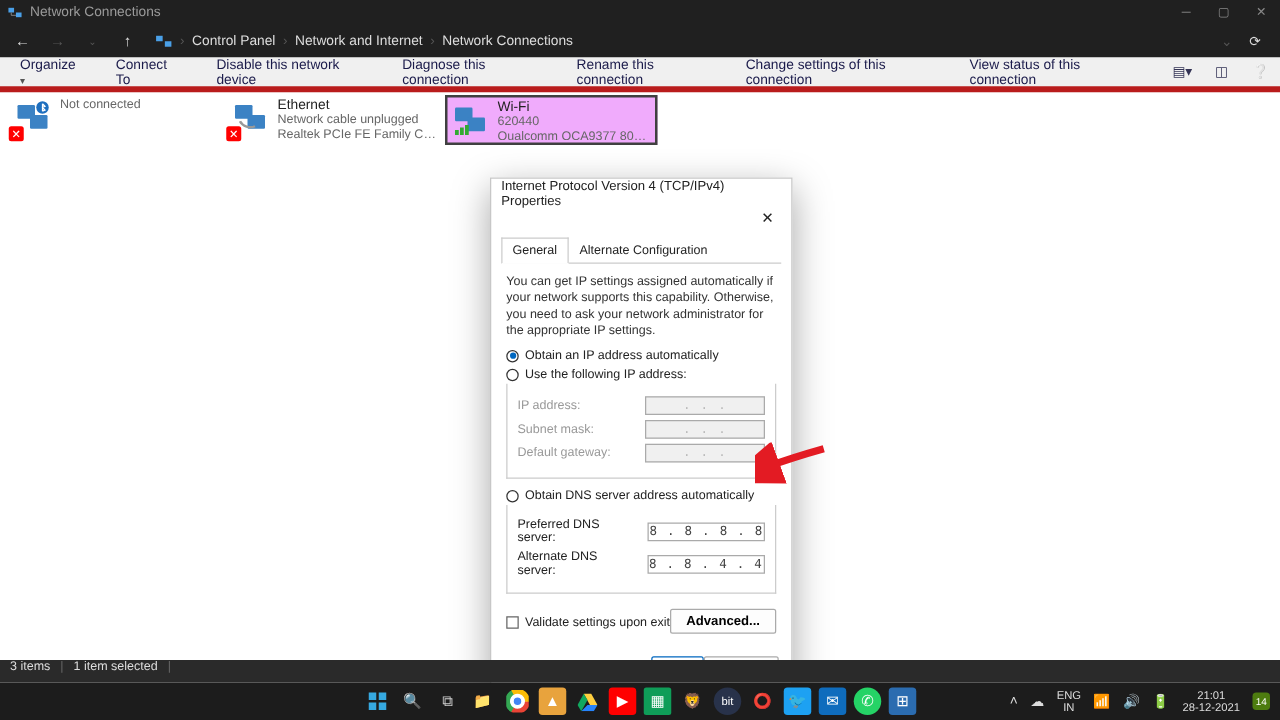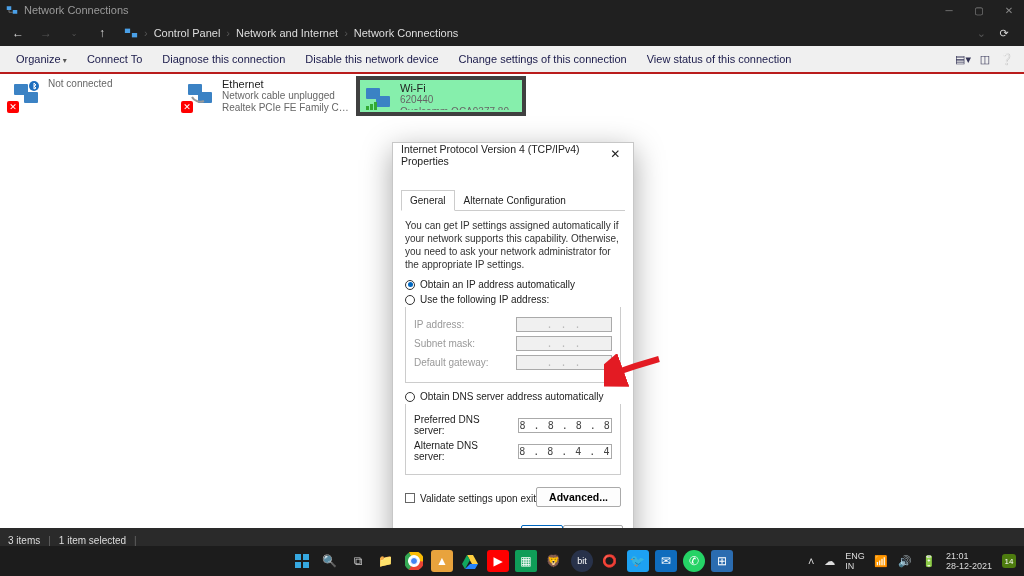--- a/index.html
+++ b/index.html
@@ -13,40 +13,40 @@
 
   
   .navbar { height: 26px; background: #202020; display: flex; align-items: center; padding: 0 6px; color: #bbb; gap:4px; }
   .nav-btn { width: 24px; height: 22px; display:flex; align-items:center; justify-content:center; color:#ddd; font-size:12px; cursor:pointer; }
   .nav-btn.disabled { color:#555; }
   .address { flex:1; display:flex; align-items:center; gap:6px; padding-left:6px; color:#ddd; font-size:11px;}
   .address .chev { color:#555; }
   .refresh { width:28px; text-align:center; color:#ddd; }
 
   
-  .cmdbar { height: 28px; background:#f0f0f0; border-bottom:2px solid #b91c1c; display:flex; align-items:center; gap:0; padding:0 6px; color:#1a1a4a; font-size:11px;justify-content:flex-end;}
+  .cmdbar { height: 28px; background:#f0f0f0; border-bottom:5px solid #b91c1c; display:flex; align-items:center; gap:12px; padding:0 6px; color:#1a1a4a; font-size:11px;justify-content:flex-end;}
   .cmdbar .cmd { padding:4px 10px; cursor:pointer; }
   .cmdbar .cmd.drop::after { content:" ▾"; font-size:8px; color:#555;}
   .cmdbar .spacer { flex:1; }
   .cmdbar .iconbtn { width:22px; text-align:center; color:#335; cursor:pointer; }
 
   
   .content { height: calc(100% - 20px - 26px - 28px - 18px - 30px); background:#fff; padding:2px 8px; display:flex; gap:4px; align-items:flex-start;}
   .conn { width: 170px; height: 40px; display:flex; gap:6px; padding:2px; }
-  .conn.selected { background:#86efac; border:4px solid #404040; }
+  .conn.selected { background:#f0abfc; border:2px solid #404040; }
   .conn-icon { width:32px; height:32px; position:relative; flex:none; }
   .conn-icon svg { width:32px; height:32px; }
   .redx { position:absolute; left:-3px; bottom:-3px; width:12px; height:12px; background:red; color:#fff; font-size:9px; border-radius:2px; display:flex; align-items:center; justify-content:center; line-height:1;}
   .conn-text { line-height:12px; color:#333; overflow:hidden;}
   .conn-text .l1 { font-size:11px; color:#222;}
   .conn-text .l2,.conn-text .l3 { font-size:10px; color:#666; white-space:nowrap; overflow:hidden; text-overflow:ellipsis;}
 
   
   .dlg { position:absolute; left:392px; top:142px; width:242px; background:#fff; border:1px solid #c7c7c7; box-shadow:0 8px 28px rgba(0,0,0,.35); font-size:10px; color:#222;}
-  .dlg-title { height:22px; display:flex; padding:0 8px; font-size:10.5px;}
+  .dlg-title { height:22px; display:flex; align-items:center; padding:0 8px; font-size:10.5px;flex-direction:column;}
   .dlg-close { margin-left:auto; width:22px; height:22px; display:flex; align-items:center; justify-content:center; cursor:pointer; font-size:12px;}
   .tabs { display:flex; border-bottom:1px solid #ccc; margin:0 8px; }
   .tab { padding:4px 8px; font-size:10px; border:1px solid transparent; cursor:pointer; position:relative; top:1px;margin-top:24px;}
   .tab.active { border:1px solid #ccc; border-bottom:1px solid #fff; background:#fff;}
   .pane { padding:8px 12px 10px 12px; }
   .desc { color:#333; font-size:10px; line-height:13px; margin-bottom:8px;}
   .radio-row { display:flex; align-items:center; gap:5px; font-size:10px; margin:4px 0; cursor:pointer;}
   .radio { width:10px; height:10px; border:1px solid #333; border-radius:50%; display:inline-flex; align-items:center; justify-content:center;}
   .radio.checked::after { content:""; width:5px; height:5px; border-radius:50%; background:#0067c0; display:block;}
   .ipbox-group { border:1px solid #ccc; border-top:none; margin:-2px 0 8px 0; padding:6px 8px 8px 8px;}
@@ -58,29 +58,29 @@
   .chk-row { display:flex; align-items:center; gap:5px; margin-top:6px;}
   .chk { width:10px; height:10px; border:1px solid #666; background:#fff;}
   .adv-btn, .dlg-btn { height:20px; border:1px solid #aaa; background:#fdfdfd; font-size:10.5px; padding:0 12px; cursor:pointer; display:inline-flex; align-items:center; border-radius:2px;font-weight:bold;}
   .dlg-actions { display:flex; justify-content:flex-end; gap:0; padding:8px 10px 10px 10px;}
   .adv-wrap { display:flex; justify-content:flex-end; margin-top:4px;}
 
   
   .arrow { position:absolute; left:604px; top:354px; pointer-events:none; }
 
   
-  .statusbar { position:absolute; left:0; bottom:30px; height:18px; width:100%; background:#2a2a2a; color:#ddd; font-size:10px; display:flex; align-items:flex-end; padding:0 8px; gap:8px;}
+  .statusbar { position:absolute; left:0; bottom:30px; height:18px; width:100%; background:#2a2a2a; color:#ddd; font-size:10px; display:flex; align-items:flex-start; padding:0 8px; gap:8px;}
   .statusbar .vsep{ color:#666;}
 
   
   .taskbar { position:absolute; left:0; bottom:0; height:30px; width:100%; background:#1c1c1c; display:flex; align-items:center; }
   .taskbar .center { position:absolute; left:50%; transform:translateX(-50%); display:flex; gap:6px; align-items:center;}
   .taskbar .ticon { width:22px; height:22px; border-radius:3px; display:flex; align-items:center; justify-content:center; font-size:12px; color:#fff; cursor:pointer;}
   .taskbar .right { margin-left:auto; display:flex; align-items:center; gap:10px; padding-right:8px; color:#ddd; font-size:9px;}
-  .taskbar .right .stack { line-height:10px; text-align:left;}
+  .taskbar .right .stack { line-height:10px; text-align:center;}
   .notif-badge{ width:14px; height:14px; background:#4d7c0f; border-radius:3px; color:#fff; font-size:8px; display:flex; align-items:center; justify-content:center;}
   .tray-icon{ font-size:11px; color:#ddd;}
 </style>
 </head>
 <body>
 
 <div class="titlebar">
   <span class="icon">
     <svg viewBox="0 0 16 16">
         <rect x="1" y="3" width="6" height="5" fill="#4aa0e8"></rect>
@@ -116,22 +116,23 @@
     <span>Network Connections</span>
     <span style="flex:1"></span>
     <span class="chev">⌄</span>
   </div>
   <div class="refresh">⟳</div>
 </div>
 
 <div class="cmdbar">
   <div class="cmd drop">Organize</div>
   <div class="cmd">Connect To</div>
+  <div class="cmd">Disable this network device</div>
   <div class="cmd">Diagnose this connection</div>
-  <div class="cmd">Disable this network device</div>
+  <div class="cmd">Rename this connection</div>
   <div class="cmd">Change settings of this connection</div>
   <div class="cmd">View status of this connection</div>
   <div class="spacer"></div>
   <div class="iconbtn">▤▾</div>
   <div class="iconbtn">◫</div>
   <div class="iconbtn" style="color:#1e88e5">❔</div>
 </div>
 
 <div class="content">
   <div class="conn">

